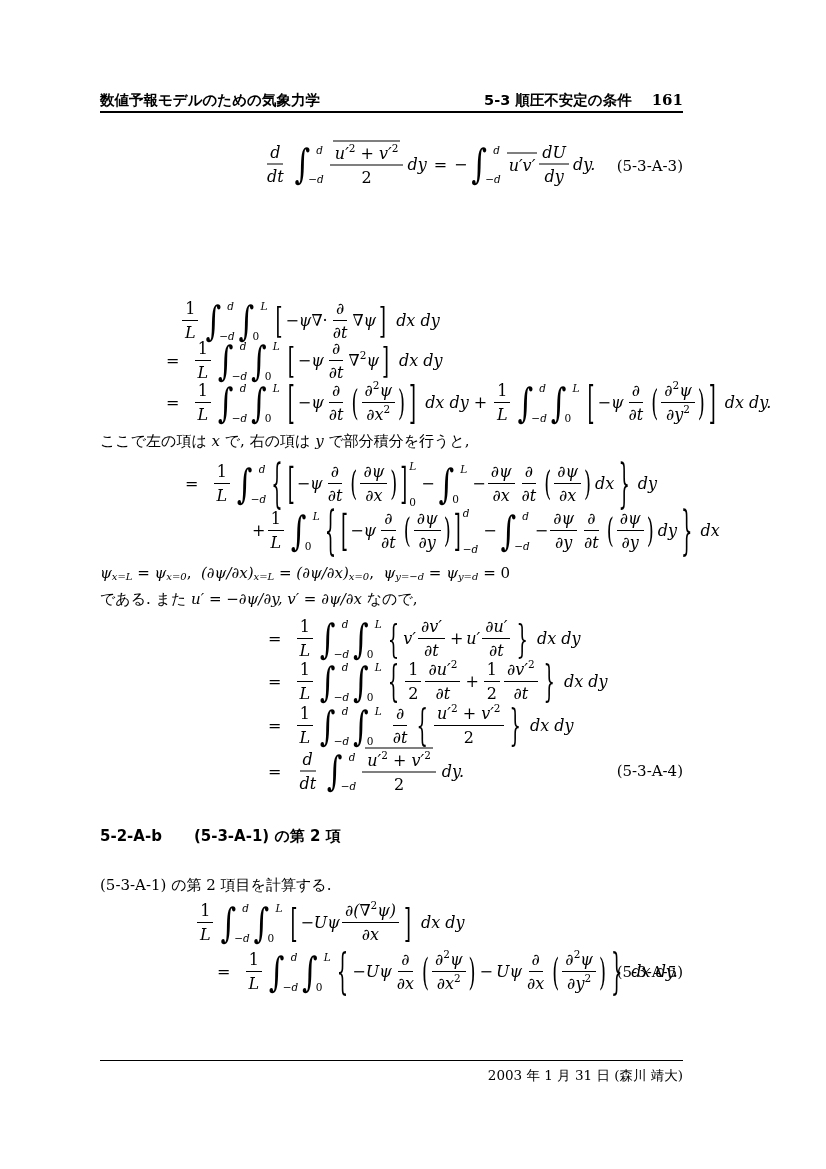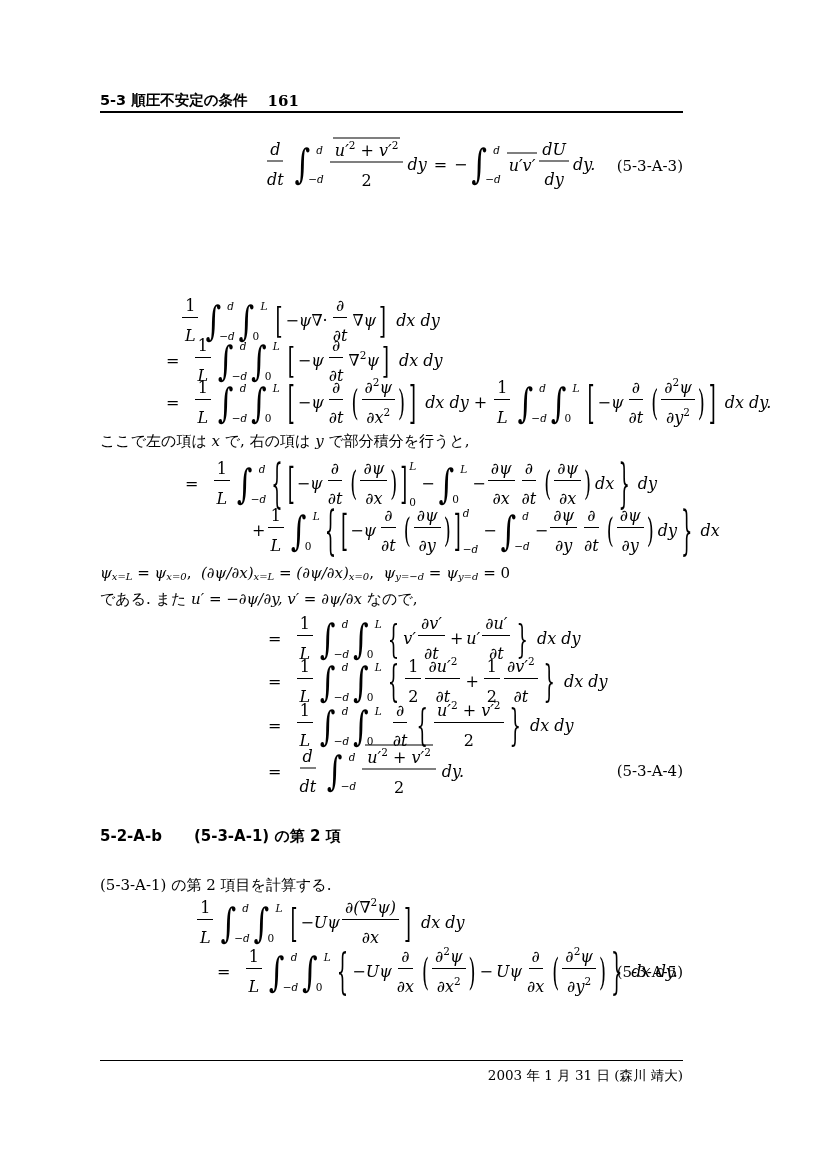--- a/index.html
+++ b/index.html
@@ -4,21 +4,21 @@
 <style>
   html,body{margin:0;padding:0;background:#ffffff;}
   .page{position:relative;width:826px;height:1169px;background:#fff;overflow:hidden;
         font-family:"DejaVu Serif",serif;color:#000;}
   .content{position:absolute;left:100px;top:0;width:583px;height:1169px;}
   .abs{position:absolute;transform:translateY(-50%);}
 
   
   .header{top:100px;left:0;right:0;display:flex;justify-content:space-between;align-items:baseline;
           font-family:"DejaVu Sans","Liberation Sans",sans-serif;font-weight:bold;font-size:14.5px;}
-  .h-right{display:flex;align-items:flex-end;}
+  .h-right{display:flex;align-items:flex-start;}
   .h-page{margin-left:20px;font-family:"DejaVu Serif",serif;font-size:15px;}
   .hrule{position:absolute;top:111px;left:0;right:0;border-top:2px solid #000;}
   .frule{position:absolute;top:1060px;left:0;right:0;border-top:1px solid #000;}
   .footer-date{top:1076px;right:0;font-size:13.5px;}
 
   
   .sec{display:flex;align-items:baseline;font-family:"DejaVu Sans","Liberation Sans",sans-serif;
        font-weight:bold;font-size:15px;}
   .sec-num{margin-right:32px;}
   .para{font-size:15px;white-space:pre;}
@@ -26,21 +26,21 @@
   
   .math{display:flex;align-items:center;font-size:16px;line-height:1.25;}
   .jtext{font-size:15px;}
   .m-row{display:inline-flex;align-items:center;}
   .m-sym{white-space:pre;}
   .m-it{font-style:italic;}
   .m-sp{display:inline-block;height:1px;}
   .m-frac{display:inline-flex;flex-direction:column;align-items:center;vertical-align:middle;margin:0 2px;}
   .m-num,.m-den{display:inline-flex;justify-content:center;align-items:center;padding:0 3px;line-height:1.25;}
   .m-num{border-bottom:1px solid #000;padding-bottom:1px;}
-  .m-den{padding-top:8px;}
+  .m-den{padding-top:2px;}
   .m-intw{display:inline-flex;align-items:center;margin:0 2px;}
   .m-int{font-size:30px;line-height:1;transform:scaleY(1.35);display:inline-block;}
   .m-lims{display:inline-flex;flex-direction:column;justify-content:space-between;height:40px;
           font-size:10.5px;line-height:1;margin-left:1px;}
   .m-ihi{align-self:flex-start;margin-left:5px;}
   .m-ilo{align-self:flex-start;margin-left:-3px;}
   .m-ev{display:inline-flex;flex-direction:column;justify-content:space-between;height:46px;
         font-size:10.5px;line-height:1;margin:0 2px 0 1px;align-self:center;}
   .m-up{font-size:10.5px;display:inline-block;transform:translateY(-6px);line-height:1;}
   .m-dn{font-size:10px;display:inline-block;transform:translateY(4px);line-height:1;}
@@ -48,20 +48,21 @@
   .m-del{display:inline-block;line-height:1;font-size:18px;margin:0 1px;}
   .tag{right:0;font-size:15px;}
 </style>
 </head>
 <body>
 
 <div class="page">
   <div class="content">
 
     <div class="header abs">
+      <span>数値予報モデルのための気象力学</span>
       <span class="h-right">
         <span>5-3 順圧不安定の条件</span>
         <span class="h-page">161</span>
       </span>
     </div>
     <div class="hrule"></div>
 
     <div class="math abs" style="top:164px;left:162px">
         <span class="m-row">
           <span class="m-frac">

